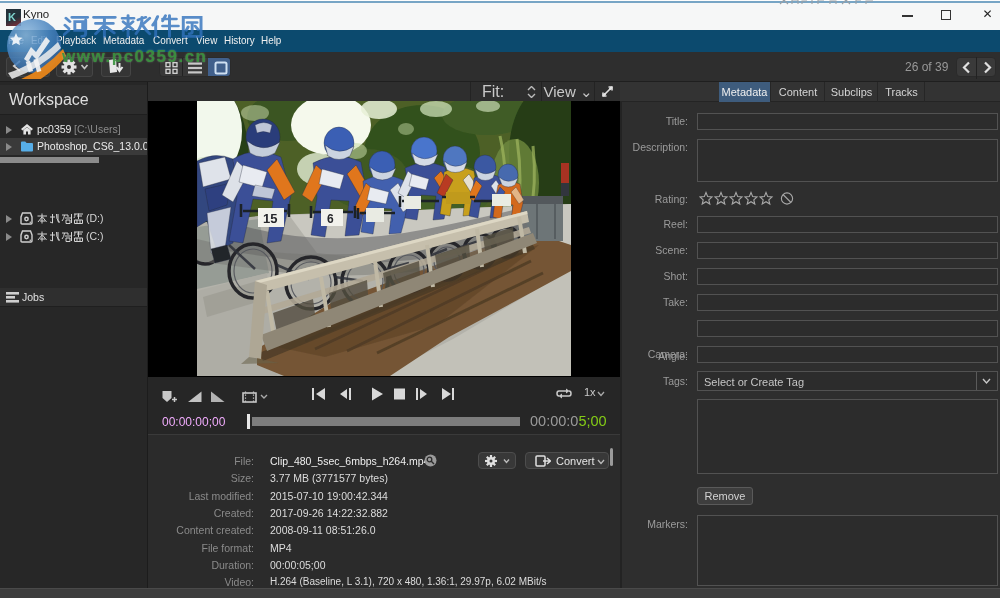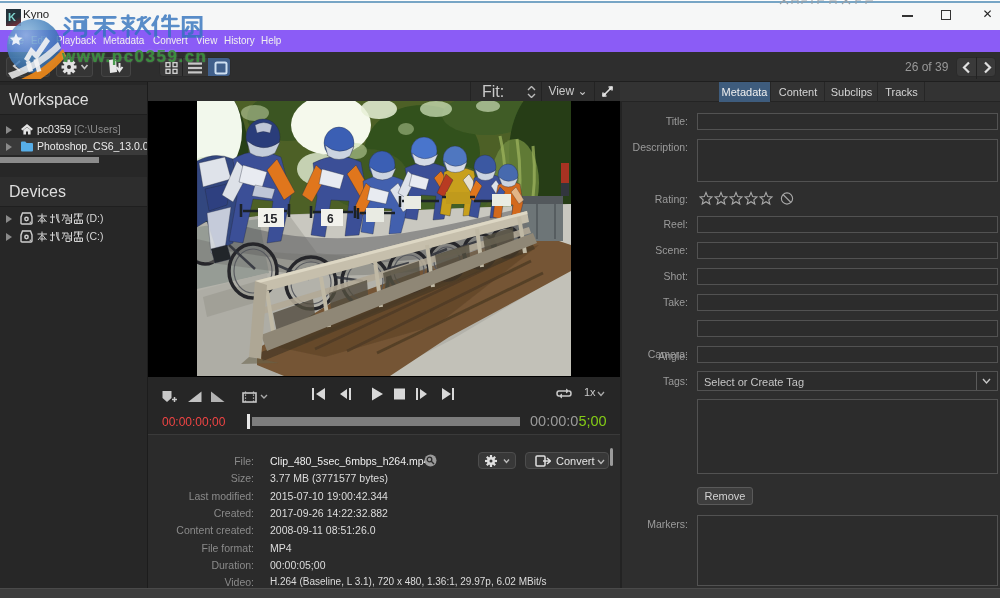--- a/index.html
+++ b/index.html
@@ -4,21 +4,21 @@
 html,body{width:1000px;height:598px;overflow:hidden;background:#262626;}
 #app{position:relative;width:1000px;height:440px;}
 .abs{position:absolute;}
 
 #titlebar{left:0;top:0;width:1000px;height:30px;background:linear-gradient(#fdfdfd 0 1px,#77a5c5 1px 3px,#f6f7f7 3px);}
 #appicon{left:6px;top:9px;width:15px;height:17px;background:linear-gradient(160deg,#23313a 55%,#8a2f3a 100%);}
 #appicon:after{content:"K";position:absolute;left:2px;top:2px;color:#7fd4cf;font-size:11px;font-weight:bold;}
 #apptitle{left:23px;top:8px;color:#222;font-size:11.5px;}
 .winbtn{top:0;height:29px;width:45px;color:#333;font-size:13px;text-align:center;line-height:29px;}
 
-#menubar{left:0;top:30px;width:1000px;height:22px;background:#8b5cf6;color:#f0f0f0;font-size:11px;}
+#menubar{left:0;top:30px;width:1000px;height:22px;background:#0c4a6e;color:#f0f0f0;font-size:11px;}
 #menubar span{position:absolute;top:4px;display:inline-block;transform:scaleX(.9);transform-origin:left;}
 
 #toolbar{left:0;top:52px;width:1000px;height:30px;background:#2e2e2e;border-bottom:1px solid #1f1f1f;}
 .tbtn{background:#353535;border:1px solid #454545;border-radius:3px;height:20px;top:5px;}
 
 #sidebar{left:0;top:82px;width:148px;height:506px;background:#272727;border-right:1px solid #1c1c1c;}
 .shead{position:absolute;left:0;width:147px;height:30px;background:#2d2d2d;border-bottom:1px solid #1f1f1f;color:#dedede;font-size:16px;line-height:30px;padding-left:9px;}
 .srow{position:absolute;left:0;width:147px;height:17px;color:#ddd;font-size:10.5px;line-height:17px;overflow:hidden;white-space:nowrap;}
 
 #ptoolbar{left:148px;top:82px;width:472px;height:20px;background:#2e2e2e;border-bottom:1px solid #191919;}
@@ -130,21 +130,20 @@
       <svg class="abs" style="left:5px;top:5px;" width="8" height="8" viewBox="0 0 8 8">
           <path d="M1 0 L7 4 L1 8 Z" fill="#8a8a8a"></path>
         </svg>
       <svg class="abs" style="left:21px;top:3px;" width="12" height="11" viewBox="0 0 12 11">
         <path d="M0 1.5 Q0 0.5 1 0.5 H4.2 L5.6 2 H11 Q12 2 12 3 V9.5 Q12 10.5 11 10.5 H1 Q0 10.5 0 9.5 Z" fill="#57aee8"></path>
       </svg>
       <span class="abs" style="left:37px;color:#ececec;">Photoshop_CS6_13.0.0 [</span>
     </div>
 
     <div class="abs" style="left:0;top:75px;width:99px;height:6px;background:#8b8b8b;"></div>
-    <div class="shead" style="top:95px;">Devices</div>
     <div class="srow" style="top:128px;">
       <svg class="abs" style="left:5px;top:5px;" width="8" height="8" viewBox="0 0 8 8">
           <path d="M1 0 L7 4 L1 8 Z" fill="#8a8a8a"></path>
         </svg>
       <svg class="abs" style="left:20px;top:2px;" width="13" height="13" viewBox="0 0 13 13">
         <path d="M2.5 1 H10.5 L12 5 V11 Q12 12 11 12 H2 Q1 12 1 11 V5 Z" fill="none" stroke="#cfcfcf" stroke-width="1.4"></path>
         <circle cx="6.5" cy="7" r="2.4" fill="#cfcfcf"></circle>
           <circle cx="6.5" cy="7" r="0.9" fill="#272727"></circle>
         <circle cx="10.3" cy="10.2" r="0.8" fill="#cfcfcf"></circle>
       </svg>
@@ -171,27 +170,35 @@
       <svg class="abs" style="left:37px;top:3px;" width="47" height="11" viewBox="0 0 47 11">
         <g stroke="#d2d2d2" stroke-width="1" fill="none">
           <path d="M0.5 3 H10 M5 0.5 V10.5 M5 4 L1 9 M5.5 4 L9.5 9 M3 8 H8"></path>
           <path d="M13 4 H18 M15.5 1 V10 Q15.5 10 13 9 M19.5 1 Q19 6 22 9 M21 1 V8 Q21 10 23 9"></path>
           <path d="M25 2 H31 M27.5 2 Q27 6 25 8 M28 5 H34 M31 2 V4 M29 7 H33 V10.5 H29 Z M34.5 1 V10"></path>
           <path d="M37 1 H46 M38 1 Q38 4 37 5 M40 3 H45 M41.5 0.5 V6 M37.5 7 H45.5 V10.5 H37.5 Z M40 7 V10 M43 7 V10"></path>
         </g>
       </svg>
       <span class="abs" style="left:86px;color:#d5d5d5;">(C:)</span>
     </div>
+    <div class="abs" style="left:0;top:206px;width:147px;height:19px;background:#2f2f2f;border-bottom:1px solid #1f1f1f;">
+      <svg class="abs" style="left:6px;top:4px;" width="13" height="11" viewBox="0 0 13 11" fill="#cfcfcf">
+        <rect x="0" y="0" width="13" height="2.6"></rect>
+          <rect x="0" y="4" width="9" height="2.6"></rect>
+          <rect x="0" y="8" width="13" height="2.6"></rect>
+      </svg>
+      <span class="abs" style="left:22px;top:3px;color:#e0e0e0;font-size:10.5px;">Jobs</span>
+    </div>
   </div>
   <div class="abs" id="ptoolbar">
     <div class="abs" style="left:322px;top:0;width:70px;height:19px;border-left:1px solid #232323;color:#c9c9c9;font-size:16px;line-height:19px;padding-left:11px;">Fit: 66%</div>
     <svg class="abs" style="left:379px;top:4px;" width="9" height="12" viewBox="0 0 9 12">
       <path d="M1 4 L4.5 0.5 L8 4 M1 8 L4.5 11.5 L8 8" stroke="#bbb" stroke-width="1.4" fill="none"></path>
     </svg>
-    <div class="abs" style="left:393px;top:0;width:53px;height:19px;border-left:1px solid #232323;color:#c9c9c9;font-size:12px;text-align:center;line-height:19px;">View ⌄</div>
+    <div class="abs" style="left:393px;top:0;width:53px;height:19px;border-left:1px solid #232323;color:#c9c9c9;font-size:15px;text-align:center;line-height:19px;">View ⌄</div>
     <div class="abs" style="left:446px;top:0;width:26px;height:19px;border-left:1px solid #232323;"></div>
     <svg class="abs" style="left:453px;top:3px;" width="13" height="13" viewBox="0 0 13 13">
       <path d="M2 11 L11 2 M7.5 2 H11 V5.5 M5.5 11 H2 V7.5" stroke="#e0e0e0" stroke-width="1.6" fill="none"></path>
       <path d="M11 2 L8.6 4.4 M2 11 L4.4 8.6" stroke="#e0e0e0" stroke-width="2.2" fill="none"></path>
     </svg>
   </div>
   <div class="abs" id="canvas">
   <svg class="abs" style="left:49px;top:0;" width="374" height="275" viewBox="0 0 374 275">
     <defs>
           <filter id="soft" x="-5%" y="-5%" width="110%" height="110%">
@@ -409,21 +416,21 @@
     <svg class="abs" style="left:408px;top:10px;" width="16" height="13" viewBox="0 0 16 13">
       <path d="M3 9 Q1 9 1 6.5 Q1 4 3 4 H11 M13 4 Q15 4 15 6.5 Q15 9 13 9 H5" stroke="#c9c9c9" stroke-width="1.5" fill="none"></path>
       <path d="M10 1.5 L13.5 4 L10 6.5 Z M6 6.5 L2.5 9 L6 11.5 Z" fill="#c9c9c9"></path>
     </svg>
     <div class="abs" style="left:436px;top:9px;color:#c9c9c9;font-size:11px;">1x</div>
     <svg class="abs" style="left:449px;top:14px;" width="8" height="6" viewBox="0 0 8 6">
         <path d="M1 1 L4 4.5 L7 1" stroke="#aaa" stroke-width="1.3" fill="none"></path>
       </svg>
   </div>
   <div class="abs" id="timeline">
-    <div class="abs" style="left:14px;top:5px;color:#ef4444;font-size:12px;">00:00:00;00</div>
+    <div class="abs" style="left:14px;top:5px;color:#f0abfc;font-size:12px;">00:00:00;00</div>
     <div class="abs" style="left:99px;top:4px;width:3px;height:15px;background:#e8e8e8;"></div>
     <div class="abs" style="left:104px;top:7px;width:268px;height:9px;background:#7d7d7d;"></div>
     <div class="abs" style="left:382px;top:3px;color:#9a9a9a;font-size:14.5px;">00:00:0<span style="color:#84cc16;">5;00</span></div>
   </div>
   <div class="abs" id="fileinfo">
     <div class="flab" style="top:20px;">File:</div>
       <div class="fval" style="top:20px;color:#efefef;">Clip_480_5sec_6mbps_h264.mp4</div>
     <svg class="abs" style="left:276px;top:19px;" width="13" height="13" viewBox="0 0 13 13">
       <circle cx="6.5" cy="6.5" r="6" fill="#9a9a9a"></circle>
         <circle cx="5.5" cy="5.5" r="2.3" fill="none" stroke="#2b2b2b" stroke-width="1.3"></circle>

